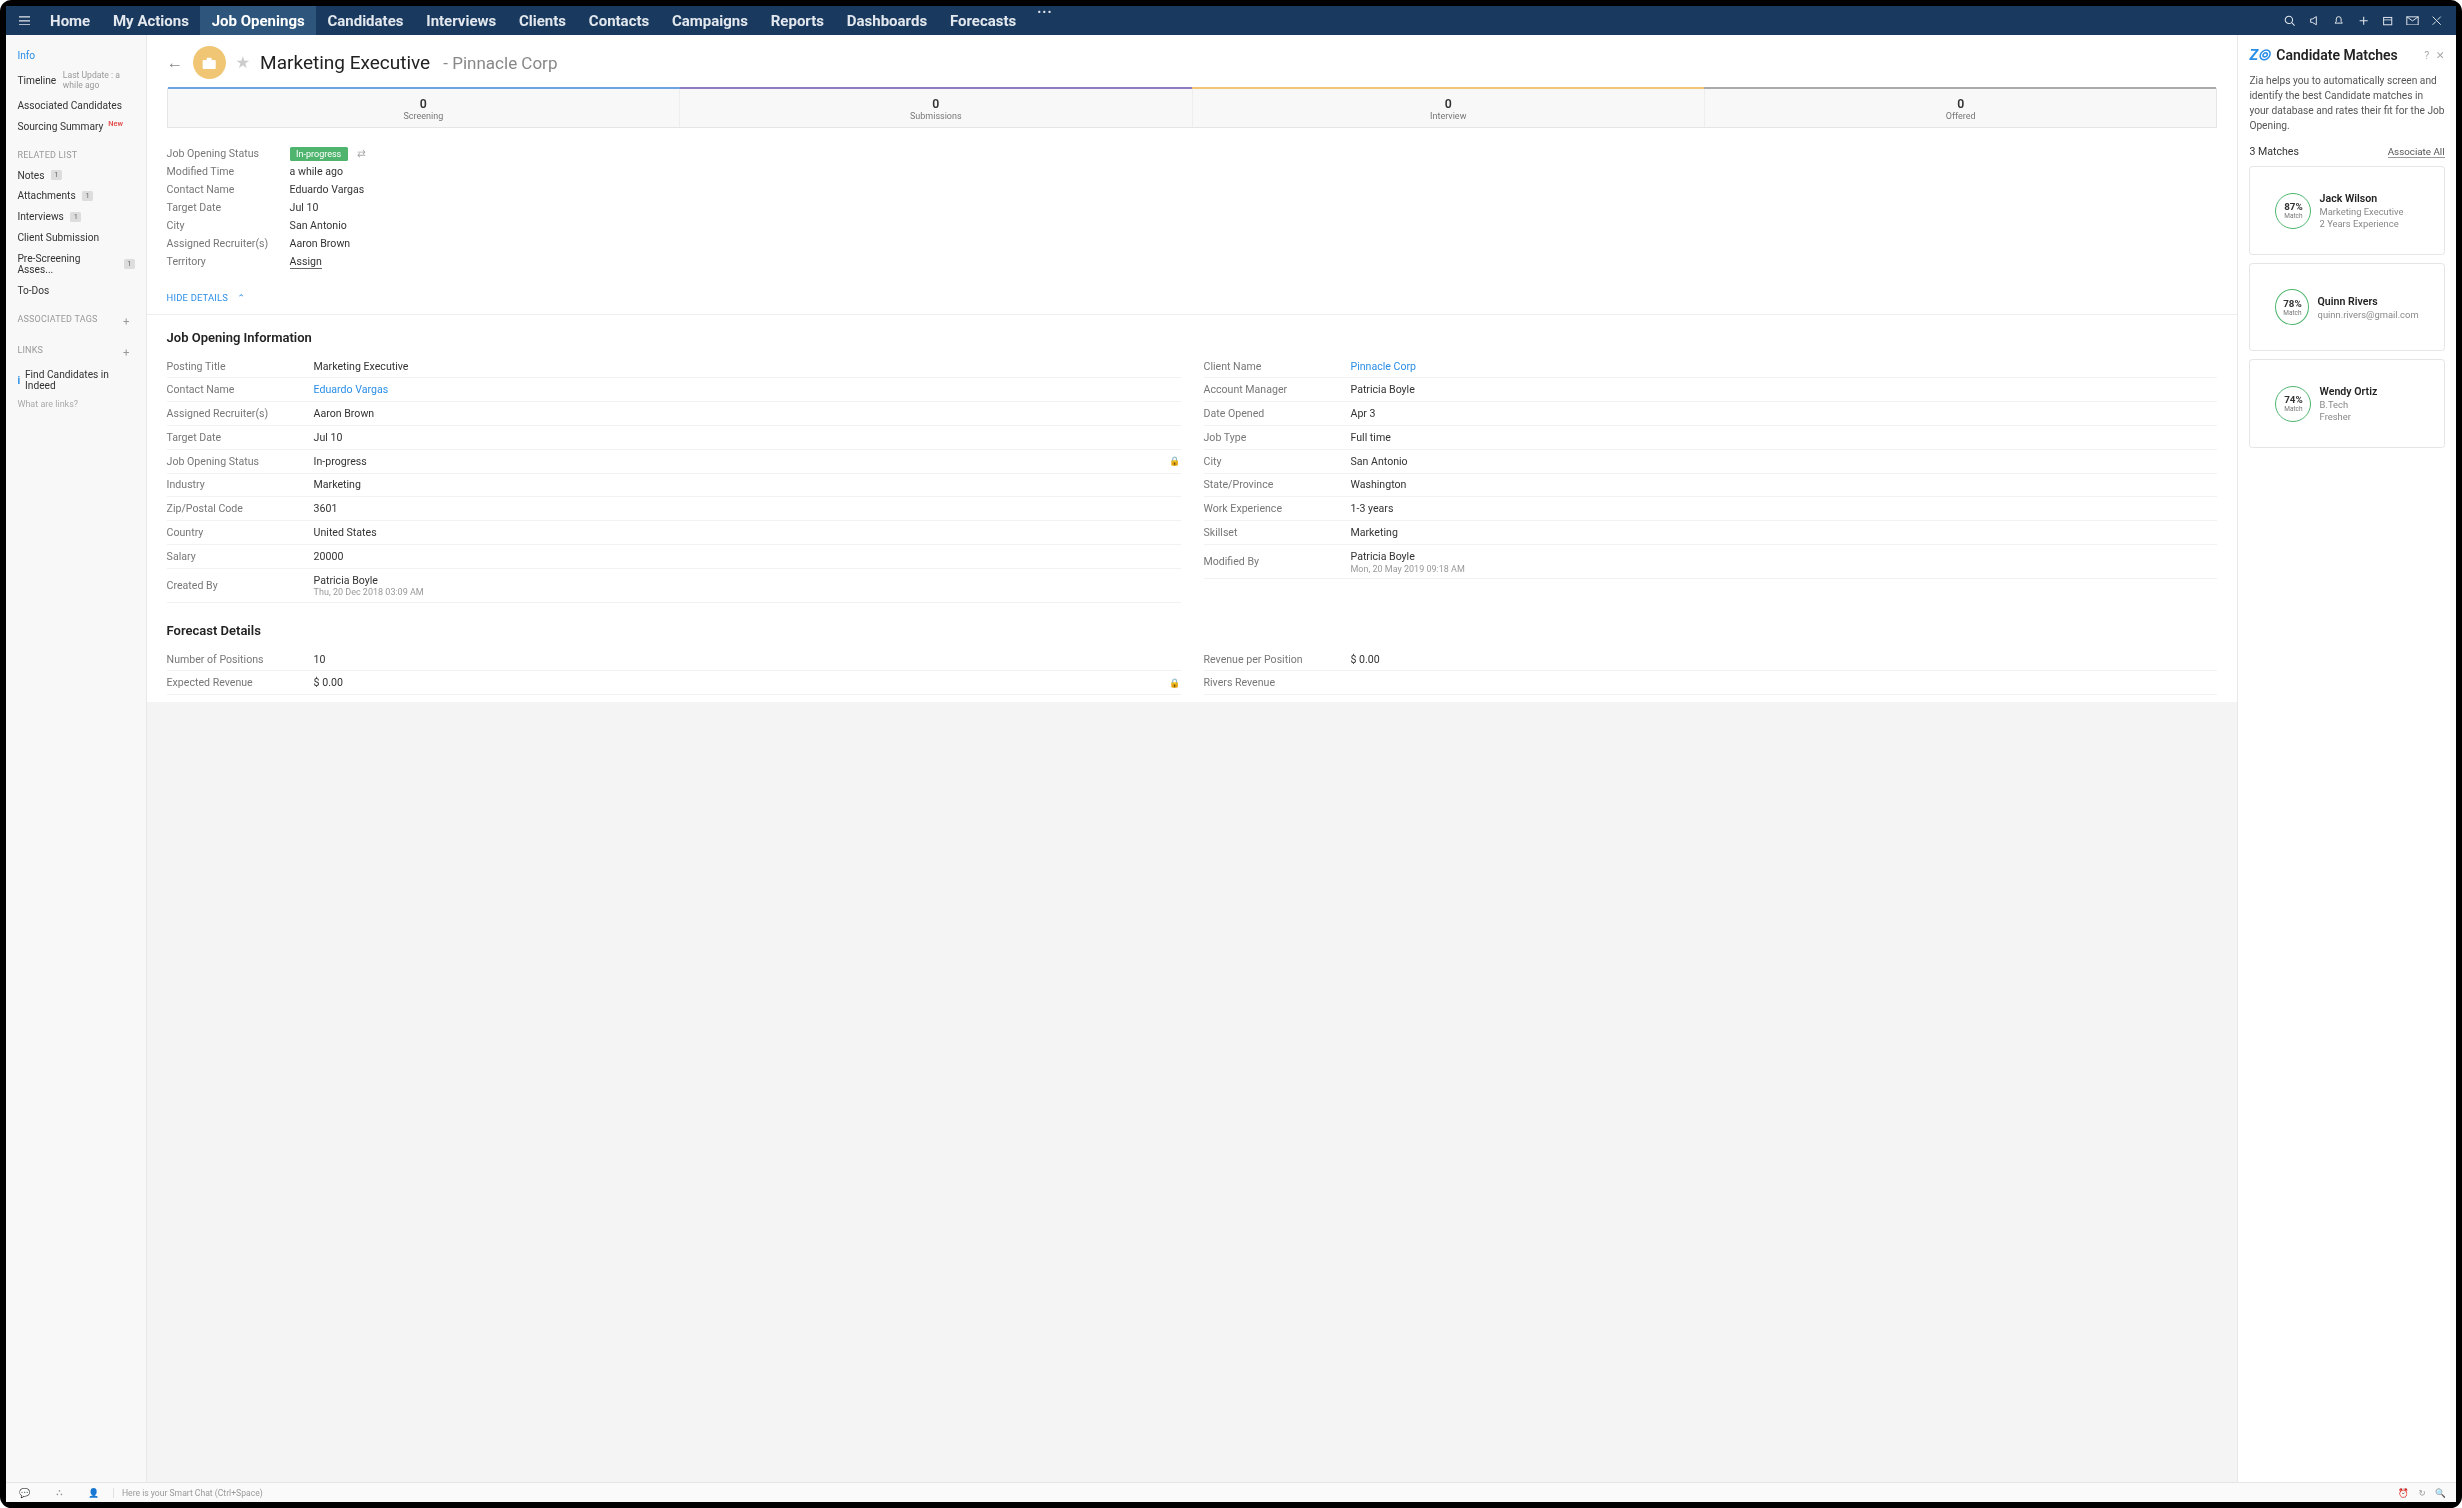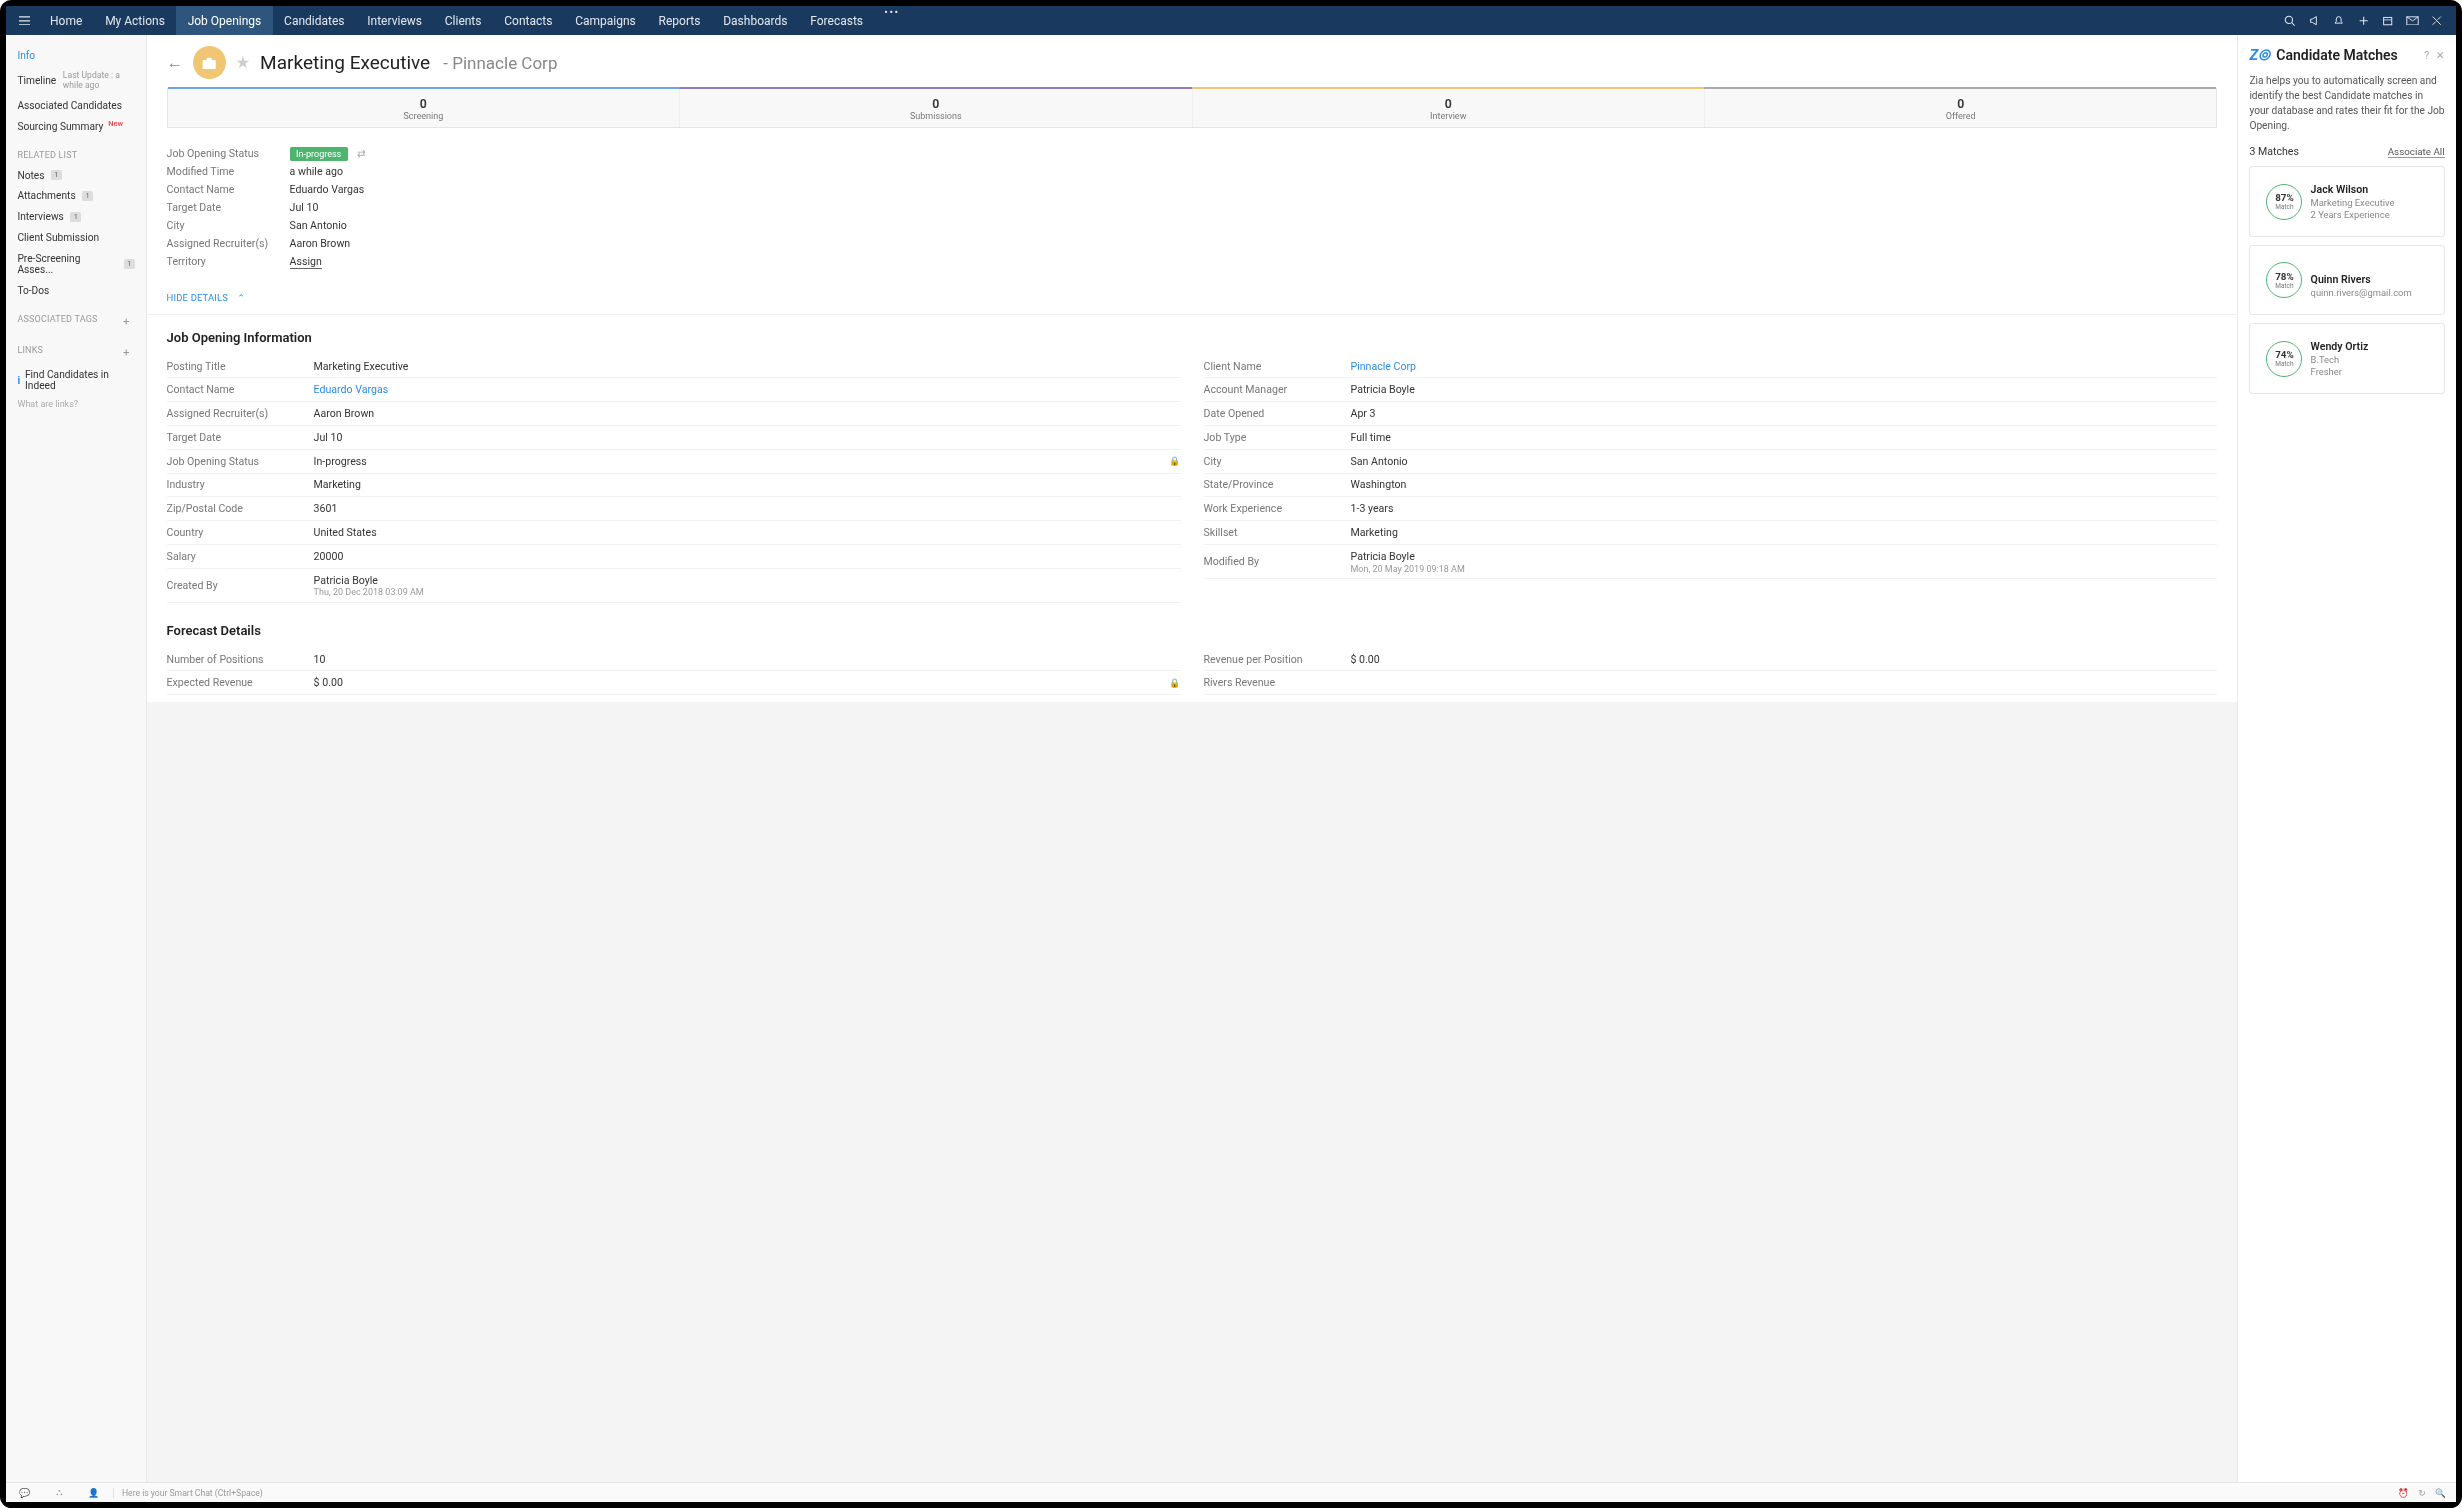--- a/index.html
+++ b/index.html
@@ -2,21 +2,21 @@
 <html style="font-size:13px"><head>
 <meta charset="utf-8">
 <style>
 * { box-sizing: border-box; margin: 0; padding: 0; }
 body { font-family: -apple-system, BlinkMacSystemFont, "Segoe UI", Roboto, Arial, sans-serif; font-size: 10.6px; color: #333; background: #fff; overflow:hidden;}
 .app { display: flex; flex-direction: column; height: 100vh; border: 6.5px solid #000; border-radius: 11.4px;}
 
 .topbar { background: #19395f; color: #fff; display: flex; align-items: center; height: 29px; padding: 0 4.9px; }
 .topbar .hamburger { padding: 0 8.2px; cursor: pointer; }
 .topbar .nav { display: flex; height: 100%; }
-.topbar .nav-item { padding: 0 11.4px; display: flex; align-items: center; color: #e3e8ee; font-size: 12px; cursor: pointer; }
+.topbar .nav-item { padding: 0 11.4px; display: flex; align-items: center; color: #e3e8ee; font-size: 15px; cursor: pointer; font-weight: bold; }
 .topbar .nav-item.active { background: #2e567d; color: #fff; }
 .topbar .nav-more { padding: 0 9.8px; color:#e3e8ee; letter-spacing:1.6px; cursor:pointer;}
 .topbar .spacer { flex: 1; }
 .topbar .top-icons { display: flex; gap: 11.4px; padding-right: 8.2px; }
 .topbar .top-icons span { width:13px; height:13px; display:flex; align-items:center; justify-content:center; color:#e3e8ee; cursor:pointer;}
 
 .main { flex: 1; display: flex; overflow: hidden; background:#000000;}
 
 .sidebar { width: 141px; border-right: 0.8px solid #e8e8e8; background: #f8f8f8; padding-top: 9.8px; font-size: 10.2px; display:flex; flex-direction:column;}
 .sidebar .sb-item { padding: 4.9px 11.4px; color: #333; cursor:pointer; display:flex; align-items:center; gap:3.3px;}
@@ -67,21 +67,21 @@
 
 .rightpanel { width:219px; border-left:0.8px solid #e8e8e8; background:#fff; display:flex; flex-direction:column;}
 .rp-header { display:flex; align-items:center; padding:11.4px 11.4px 8.2px; gap:6.5px;}
 .rp-header .zia { color:#2b8ee6; font-weight:700; font-size:14.7px; font-style:italic;}
 .rp-header h2 { font-size:14px; font-weight:600; color:#222; flex:1;}
 .rp-header .help,.rp-header .close { color:#aaa; cursor:pointer; font-size:10.6px;}
 .rp-desc { padding:0 11.4px 11.4px; font-size:10.2px; color:#555; line-height:1.5;}
 .rp-bar { display:flex; justify-content:space-between; padding:0 11.4px 8.2px; align-items:center;}
 .rp-bar .count{font-size:10.6px; color:#333;}
 .rp-bar .assoc { font-size:9.8px; color:#555; border-bottom:0.8px solid #999; cursor:pointer;}
-.match-card { margin:0 11.4px 8.2px; border:0.8px solid #e5e5e5; border-radius:3.3px; padding:16px; display:flex; gap:8.2px; align-items:flex-end; cursor:pointer;}
+.match-card { margin:0 11.4px 8.2px; border:0.8px solid #e5e5e5; border-radius:3.3px; padding:25px; display:flex; gap:8.2px; align-items:center; cursor:pointer;}
 .match-ring { width:36px; height:36px; border-radius:50%; border:1.6px solid #4fb56e; display:flex; flex-direction:column; align-items:center; justify-content:center;}
 .match-ring .pct { font-size:9.8px; font-weight:700; color:#333;}
 .match-ring .m { font-size:6.5px; color:#777;}
 .match-info .name { font-size:10.6px; font-weight:600; color:#222;}
 .match-info .line { font-size:9.4px; color:#888; margin-top:0.8px;}
 
 .bottombar { height:19.6px; border-top:0.8px solid #e5e5e5; background:#fafafa; display:flex; align-items:center; font-size:8.6px; color:#999;}
 .bottombar .bt-item{ padding:0 13px; display:flex; flex-direction:column; align-items:center; gap:0;}
 .bottombar .bt-icon{font-size:9px;}
 .bottombar .chat-hint{padding:0 8.2px; border-left:0.8px solid #e0e0e0;}

